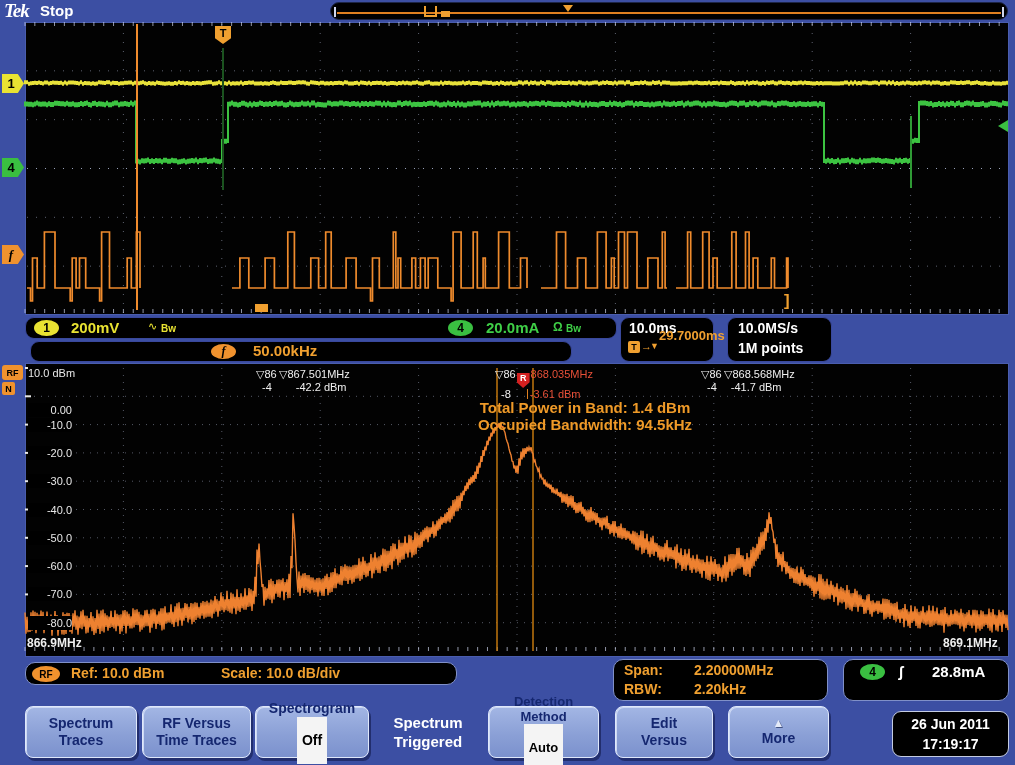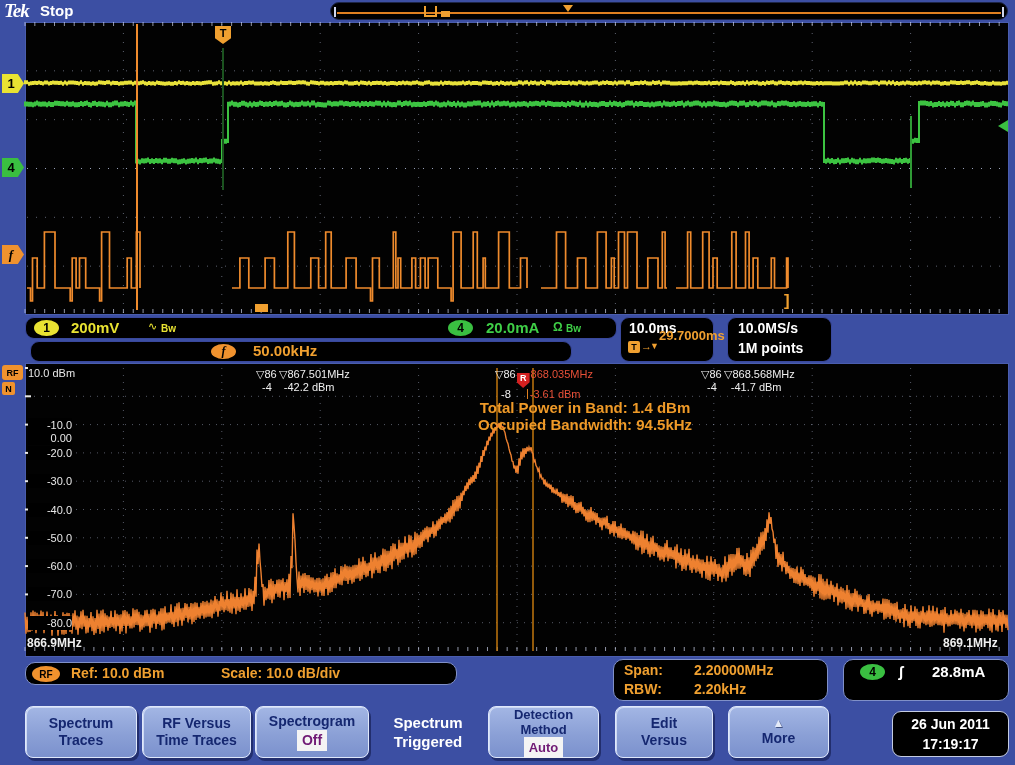--- a/index.html
+++ b/index.html
@@ -64,21 +64,21 @@
   .sb4{left:843px;top:659px;width:166px;height:42px;}
   .org{color:#f0a030;font-weight:bold;font-size:14px;line-height:21px;}
   .wht{color:#fff;font-weight:bold;font-size:15px;line-height:21px;}
   
   .btn{position:absolute;top:706px;height:52px;border-radius:8px;cursor:pointer;
        background:linear-gradient(180deg,#a3b6e4 0%,#8ba0d6 55%,#7b91cd 100%);
        border:1px solid #dfe8fb;box-shadow:2px 3px 0 rgba(8,14,55,.5),inset 1px 1px 0 #cdd9f4;
        color:#152770;font-weight:bold;font-size:14px;line-height:17px;text-align:center;
        display:flex;flex-direction:column;justify-content:center;box-sizing:border-box;}
   .btn.small{font-size:13px;line-height:15px;}
-  .chip{background:#f4f4f4;color:#701a75;display:inline-block;align-self:center;padding:3px 5px;line-height:15px;}
+  .chip{background:#f4f4f4;color:#000000;display:inline-block;align-self:center;padding:16px 5px;line-height:15px;}
   .menu-title{left:372px;top:713px;width:112px;text-align:center;color:#fff;font-weight:bold;font-size:15px;line-height:19px;}
   .more-ic{color:#e4eaf8;font-size:12px;line-height:13px;text-shadow:1px 1px 0 #40507f;}
   .dtbox{left:892px;top:711px;width:117px;height:46px;background:#000;border:1px solid #c4cce2;border-radius:9px;
          color:#fff;font-weight:bold;font-size:14px;line-height:20px;text-align:center;box-sizing:border-box;padding-top:2px;}
 </style>
 </head>
 <body>
 
 <div id="scope">
 
@@ -497,21 +497,21 @@
 
   <div class="abs ref-chip">10.0 dBm</div>
   <div id="yticks"></div>
   <div class="abs freq-lbl" style="left:27px;top:636px;">866.9MHz</div>
   <div class="abs freq-lbl" style="left:943px;top:636px;">869.1MHz</div>
   <div class="abs anno" style="left:425px;top:399px;">Total Power in Band: 1.4 dBm</div>
   <div class="abs anno" style="left:425px;top:416px;">Occupied Bandwidth: 94.5kHz</div>
 
   <div class="abs mkr" style="left:256px;top:368px;">
     <span>▽</span><span>86</span> <span>▽</span><span>867.501MHz</span><br>
-    <span style="margin-left:6px;">-4</span><span style="margin-left:12px;">-42.2 dBm</span>
+    <span style="margin-left:6px;">-4</span><span style="margin-left:24px;">-42.2 dBm</span>
   </div>
   <div class="abs mkr" style="left:495px;top:368px;">
     <span>▽</span><span>86</span> <span class="rshield">R</span> <span class="red">868.035MHz</span><br>
     <span style="margin-left:6px;">-8</span><span class="vbar" style="margin-left:16px;"></span><span class="red">-3.61 dBm</span>
   </div>
   <div class="abs mkr" style="left:701px;top:368px;">
     <span>▽</span><span>86</span> <span>▽</span><span>868.568MHz</span><br>
     <span style="margin-left:6px;">-4</span><span style="margin-left:14px;">-41.7 dBm</span>
   </div>
 
@@ -558,21 +558,21 @@
   </div>
   <div class="btn" style="left:728px;width:101px;">
     <span class="more-ic">▲</span>
       <span>More</span>
   </div>
   <div class="abs dtbox">
     <span>26 Jun 2011</span><br>
     <span>17:19:17</span>
   </div>
 
-<div class="ytick" style="top: 403px; margin-top: 28px;">0.00</div>
+<div class="ytick" style="top: 403px;">0.00</div>
     <div class="ytick" style="top: 417.6px;">-10.0</div>
     <div class="ytick" style="top: 445.9px;">-20.0</div>
     <div class="ytick" style="top: 474.2px;">-30.0</div>
     <div class="ytick" style="top: 502.5px;">-40.0</div>
     <div class="ytick" style="top: 530.8px;">-50.0</div>
     <div class="ytick" style="top: 559.1px;">-60.0</div>
     <div class="ytick" style="top: 587.4px;">-70.0</div>
     <div class="ytick" style="top: 615.7px;">-80.0</div>
   </div>
 

